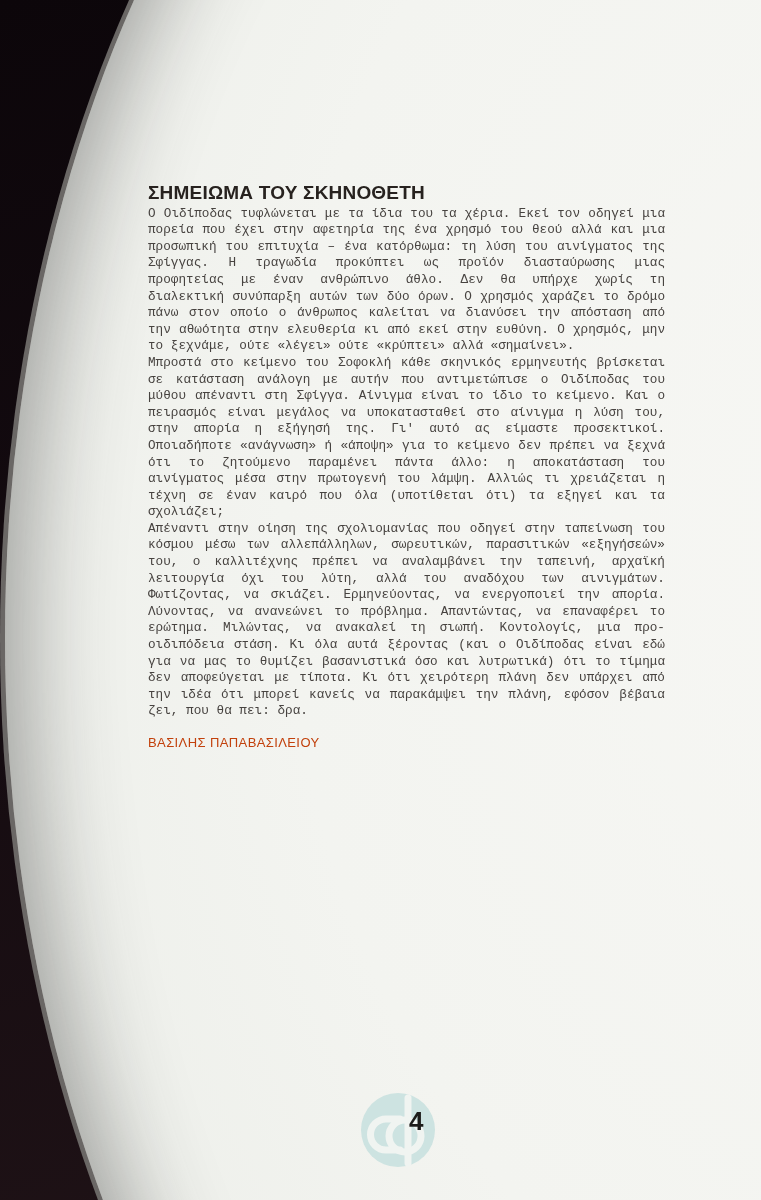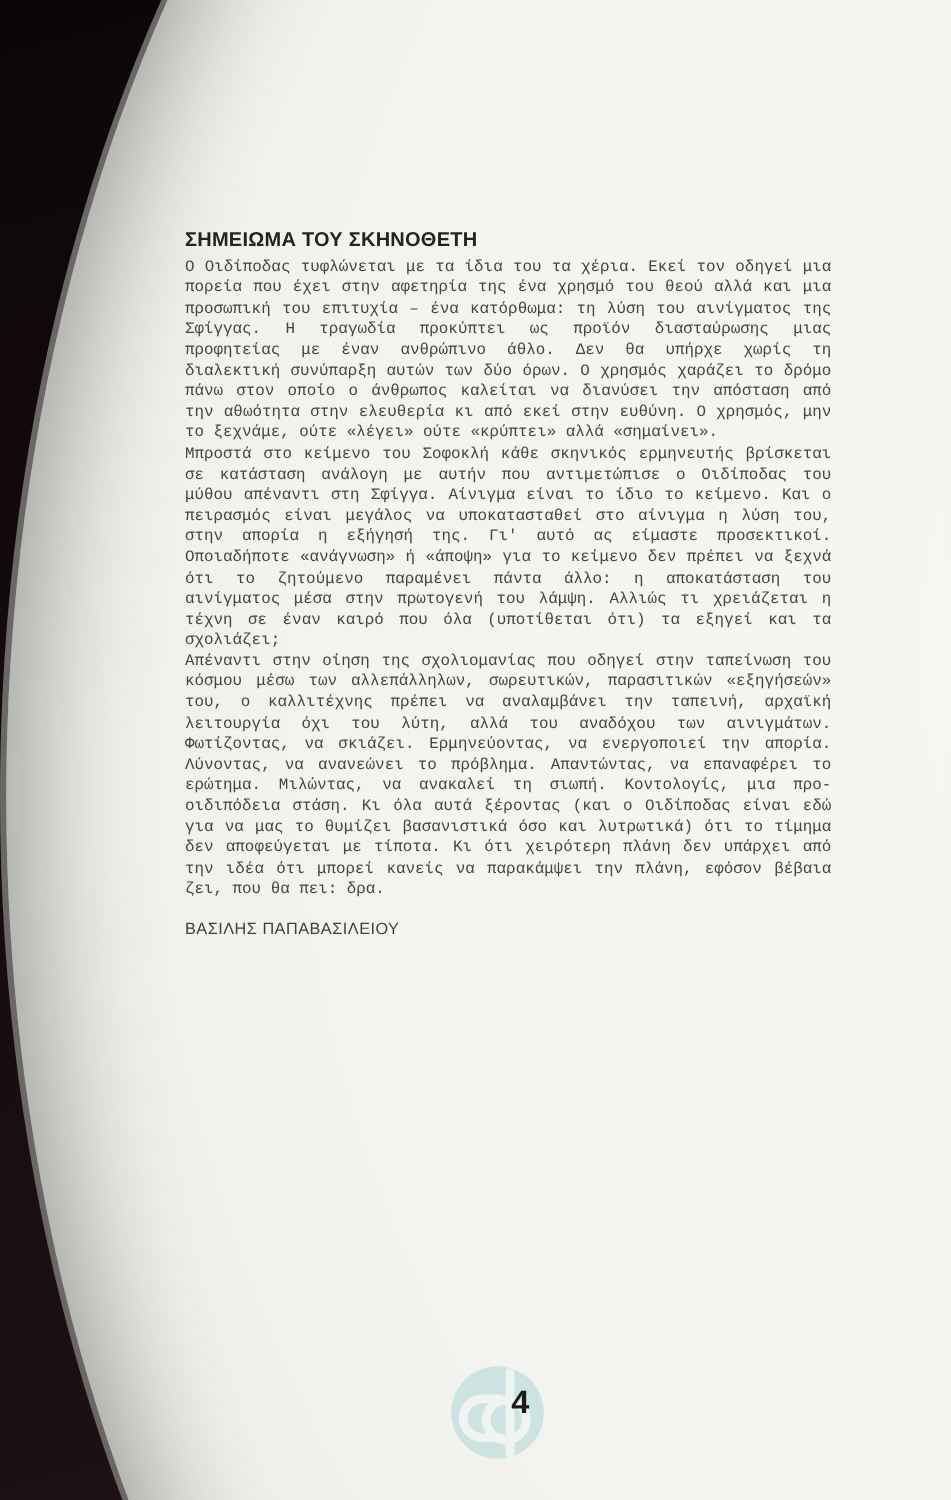--- a/index.html
+++ b/index.html
@@ -39,36 +39,36 @@
   .content {
     position: absolute;
     left: 148px;
     top: 185px;
     width: 517px;
     color: #474340;
     font-size: 12.7px;
     line-height: 16.6px;
   }
   .heading {
-    font-size: 16px;
+    font-size: 19px;
     font-weight: bold;
     color: #27221f;
     letter-spacing: 0.2px;
     margin: 0 0 4px 0;
   }
   .body-para {
     margin: 0;
     text-align: justify;
     font-family: Liberation Mono, monospace;
   }
   .signature {
     margin: 15px 0 0 0;
     font-size: 13px;
     letter-spacing: 0.4px;
-    color: #404040;
+    color: #c2410c;
   }
   .footer-logo {
     position: absolute;
     left: 360px;
     top: 1092px;
     width: 76px;
     height: 76px;
   }
   .page-number {
     position: absolute;

